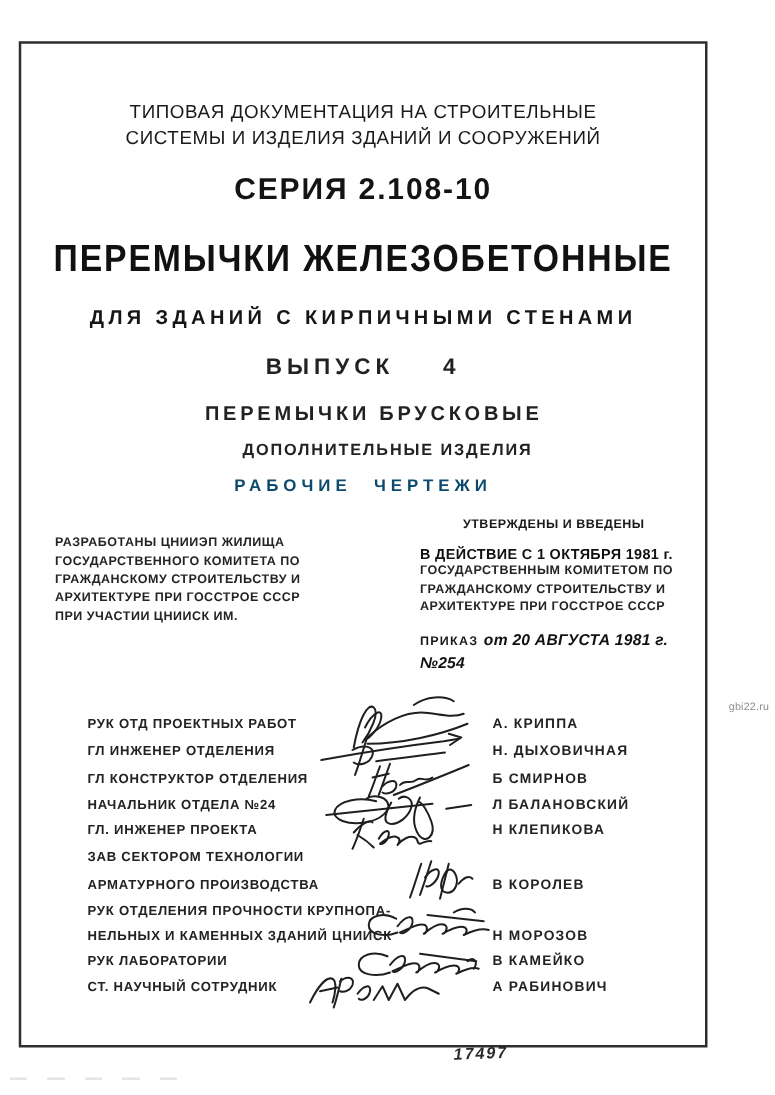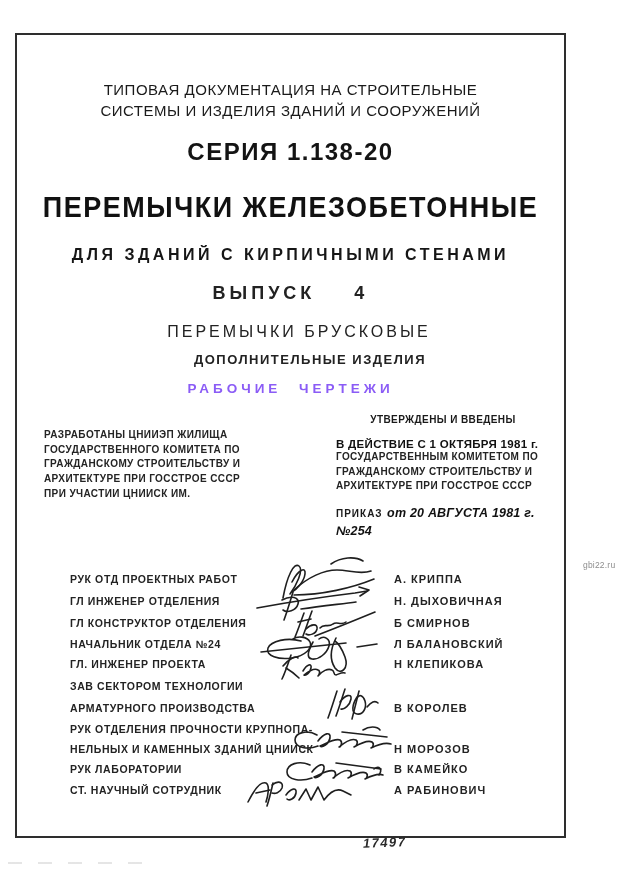--- a/index.html
+++ b/index.html
@@ -19,23 +19,23 @@
   }
   .ctr { left: 15px; width: 551px; text-align: center; }
   .hdr-line { font-size: 15px; font-weight: normal; letter-spacing: 0.5px; color: #1a1a1a; }
   .series { font-size: 24px; font-weight: bold; letter-spacing: 1.5px; color: #141414; }
   .doc-title {
     font-size: 27px; font-weight: bold; letter-spacing: 1.5px; color: #111;
     transform: scaleY(1.12); transform-origin: top center; white-space: nowrap;
   }
   .doc-subtitle { font-size: 16px; font-weight: bold; letter-spacing: 3.5px; color: #161616; }
   .issue { font-size: 18px; font-weight: bold; letter-spacing: 4px; word-spacing: 30px; color: #222; }
-  .sec1 { font-size: 16px; font-weight: normal; letter-spacing: 3px; color: #222; padding-left: 17px; }
+  .sec1 { font-size: 16px; font-weight: bold; letter-spacing: 3px; color: #222; padding-left: 17px; }
   .sec2 { font-size: 13px; font-weight: bold; letter-spacing: 1.5px; color: #222; padding-left: 39px; }
-  .sec3 { font-size: 13.5px; font-weight: bold; letter-spacing: 4px; word-spacing: 10px; color: #8b5cf6; }
+  .sec3 { font-size: 13.5px; font-weight: bold; letter-spacing: 4px; word-spacing: 10px; color: #0c4a6e; }
   .block-line { font-size: 10px; font-weight: bold; letter-spacing: 0.4px; line-height: 14.7px; color: #242424; }
   .appr-a { font-size: 10px; font-weight: bold; letter-spacing: 0.4px; color: #1a1a1a; }
   .appr-b { font-size: 11.5px; font-weight: bold; letter-spacing: 0.3px; color: #111; }
   .order-label { font-size: 10px; font-weight: bold; letter-spacing: 1px; color: #1a1a1a; }
   .order-value { font-size: 12.5px; font-weight: bold; letter-spacing: 0.2px; color: #111; font-style: italic; }
   .sig-role { font-size: 10.5px; font-weight: bold; letter-spacing: 0.6px; white-space: nowrap; color: #232323; }
   .sig-name { font-size: 11px; font-weight: bold; letter-spacing: 1px; white-space: nowrap; color: #232323; }
   .doc-number {
     font-size: 13px; color: #2a2a2a; letter-spacing: 1.5px;
     transform: rotate(-2deg) skewX(-10deg); font-weight: bold;
@@ -48,21 +48,21 @@
   svg.signatures { position: absolute; left: 0; top: 0; pointer-events: none; }
   svg.signatures path { fill: none; stroke: #1f1f1f; stroke-width: 1.6; stroke-linecap: round; stroke-linejoin: round; }
 </style>
 </head>
 <body>
 
 <div class="frame"></div>
 
 <div class="abs ctr hdr-line" style="top:81px">ТИПОВАЯ ДОКУМЕНТАЦИЯ НА СТРОИТЕЛЬНЫЕ</div>
 <div class="abs ctr hdr-line" style="top:102px">СИСТЕМЫ И ИЗДЕЛИЯ ЗДАНИЙ И СООРУЖЕНИЙ</div>
-<div class="abs ctr series" style="top:138px">СЕРИЯ 1.138-20</div>
+<div class="abs ctr series" style="top:138px">СЕРИЯ 2.108-10</div>
 <div class="abs ctr doc-title" style="top:190px">ПЕРЕМЫЧКИ ЖЕЛЕЗОБЕТОННЫЕ</div>
 <div class="abs ctr doc-subtitle" style="top:246px">ДЛЯ ЗДАНИЙ С КИРПИЧНЫМИ СТЕНАМИ</div>
 <div class="abs ctr issue" style="top:283px">ВЫПУСК 4</div>
 <div class="abs ctr sec1" style="top:323px">ПЕРЕМЫЧКИ БРУСКОВЫЕ</div>
 <div class="abs ctr sec2" style="top:352px">ДОПОЛНИТЕЛЬНЫЕ ИЗДЕЛИЯ</div>
 <div class="abs ctr sec3" style="top:381px">РАБОЧИЕ ЧЕРТЕЖИ</div>
 
 <div class="abs" style="left:44px; top:428px; width:270px">
   <div class="block-line">РАЗРАБОТАНЫ ЦНИИЭП ЖИЛИЩА</div>
   <div class="block-line">ГОСУДАРСТВЕННОГО КОМИТЕТА ПО</div>

